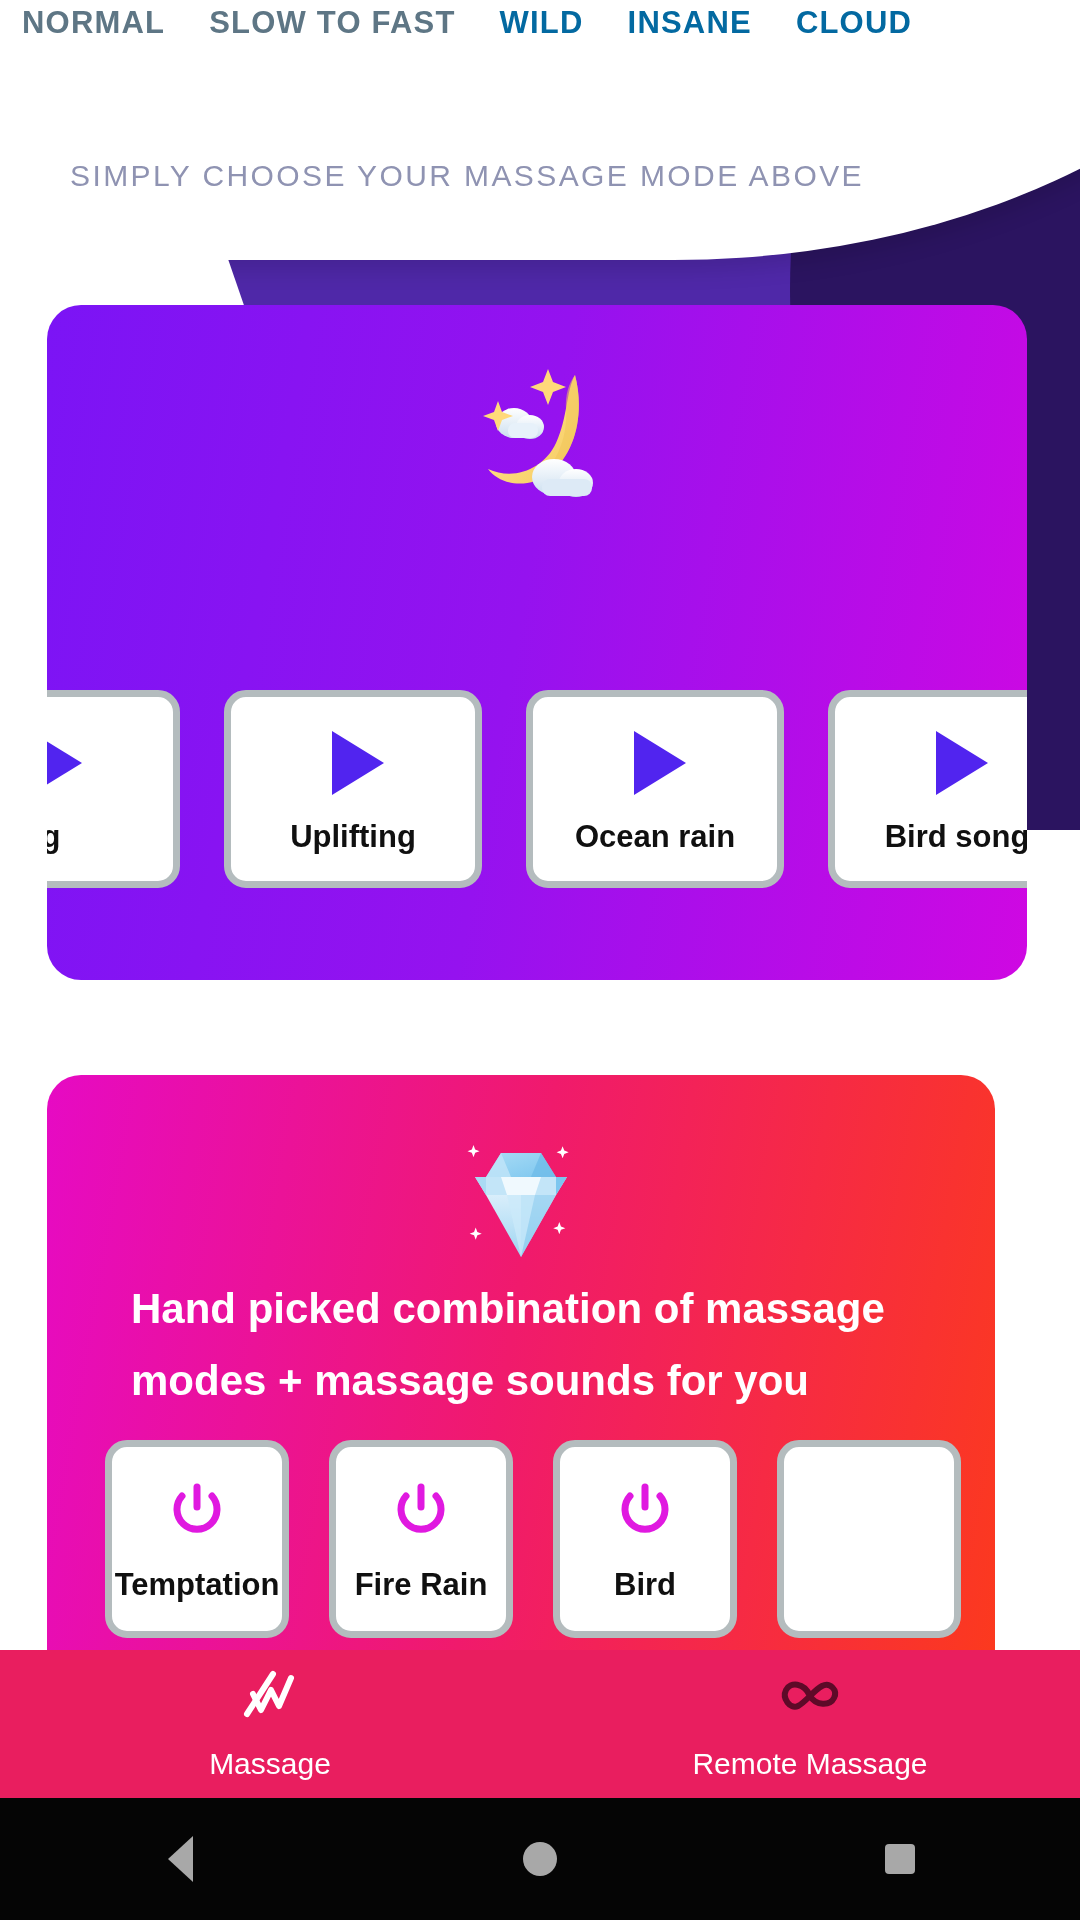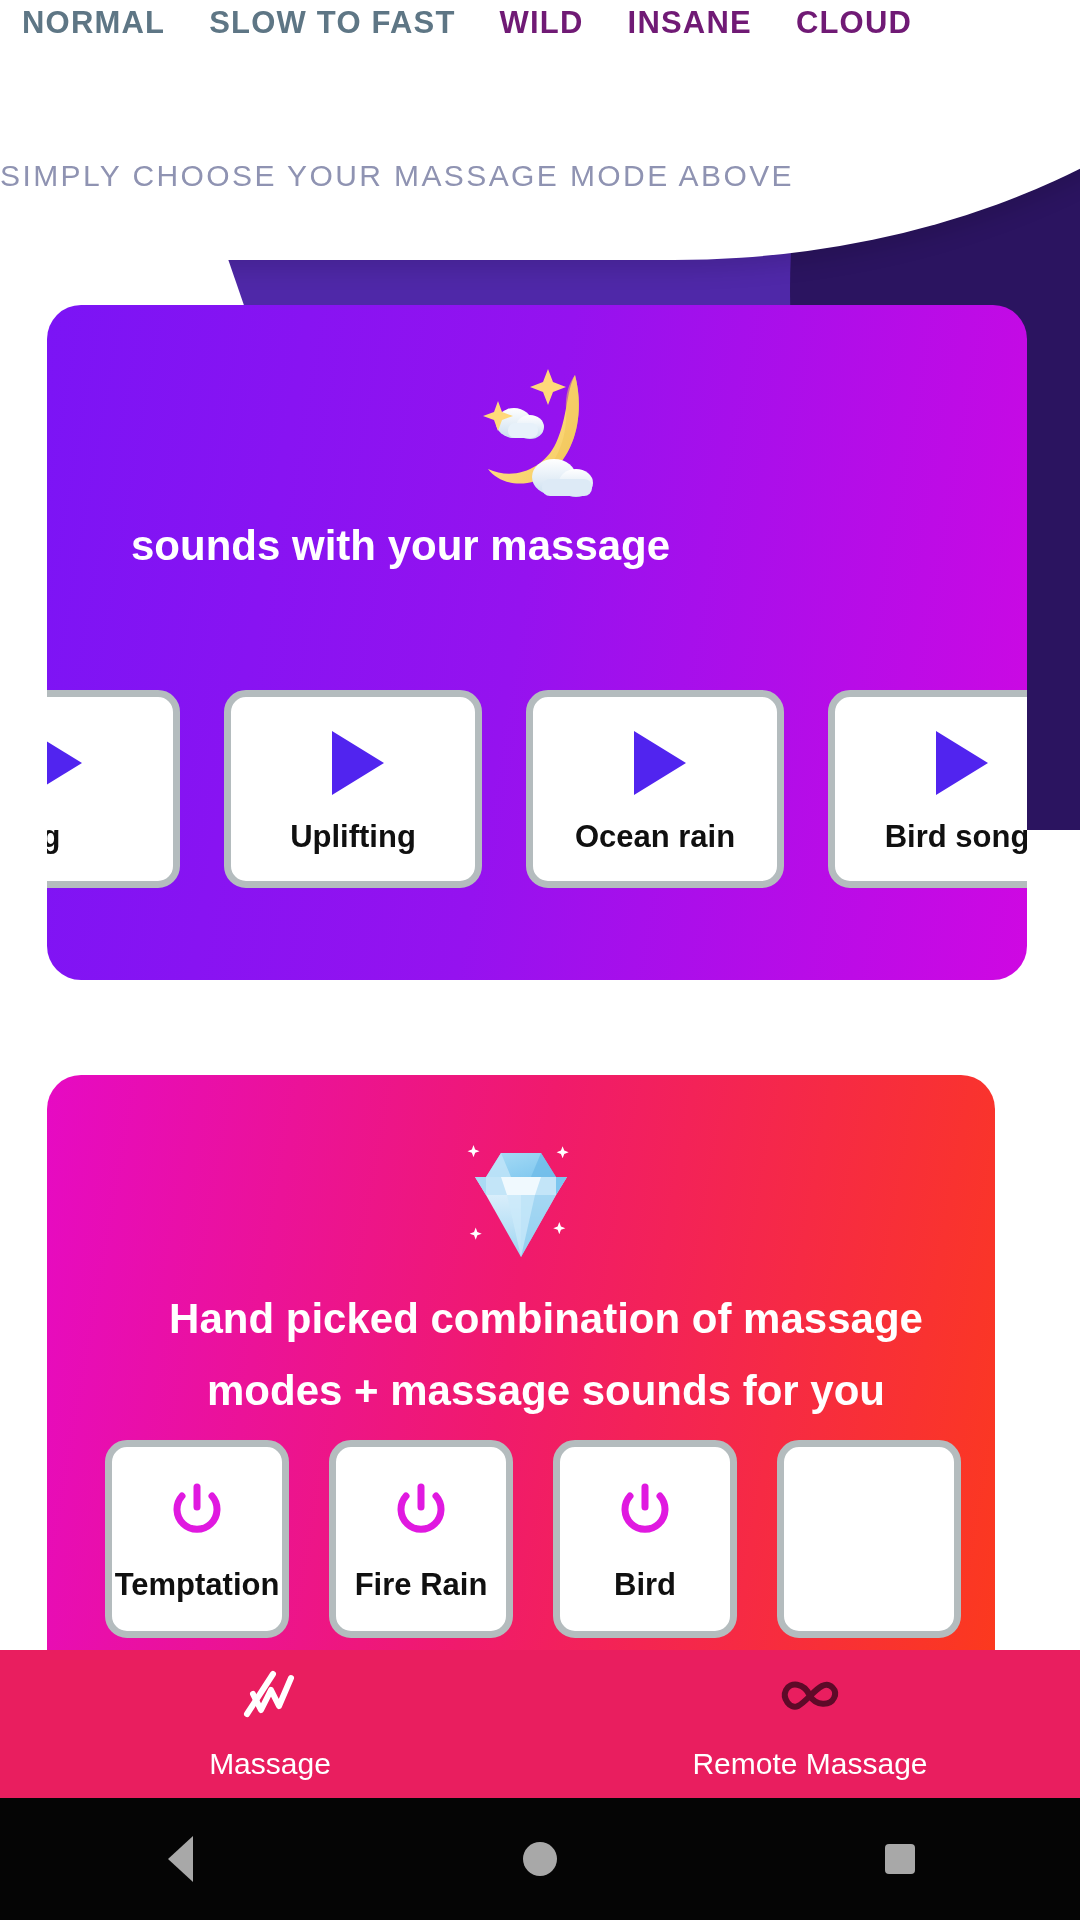--- a/index.html
+++ b/index.html
@@ -99,29 +99,29 @@
   }
   .mode-tab {
     font-size: 31px;
     font-weight: bold;
     letter-spacing: 1.2px;
     padding: 0 22px;
     line-height: 46px;
     flex: 0 0 auto;
   }
   .mode-tab.inactive { color: #5e7685; }
-  .mode-tab.accent   { color: #701a75; }
+  .mode-tab.accent   { color: #0369a1; }
 
   
   #subtitle {
     position: absolute;
     left: 0;
     top: 148px;
     width: 864px;
-    text-align: left;
+    text-align: right;
     color: #8f93b2;
     font-size: 30px;
     letter-spacing: 2.4px;
     line-height: 56px;
     z-index: 20;
   }
 
   
   .promo-card {
     position: absolute;
@@ -157,21 +157,21 @@
   .card-headline {
     position: absolute;
     left: 84px;
     width: 830px;
     color: #ffffff;
     font-size: 42px;
     font-weight: bold;
     line-height: 72px;
   }
   #sleep-card .card-headline { top: 205px; }
-  #premium-card .card-headline { top: 208px; text-align: center; }
+  #premium-card .card-headline { top: 198px; }
 
   
   .tile-row {
     position: absolute;
     left: 0;
     display: flex;
     align-items: flex-start;
     white-space: nowrap;
   }
   #sleep-tiles   { top: 385px; left: -125px; }
@@ -329,21 +329,20 @@
           <ellipse cx="114" cy="118" rx="17" ry="14" fill="url(#cloudGrad)"></ellipse>
           <rect x="80" y="114" width="50" height="17" rx="8" fill="#ddeaf6"></rect>
         </g>
 
         <path d="M86 4 L91 17 L104 22 L91 27 L86 40 L81 27 L68 22 L81 17 Z" fill="#ffd97a"></path>
         <path d="M36 36 L40 47 L51 51 L40 55 L36 66 L32 55 L21 51 L32 47 Z" fill="#ffd97a"></path>
       </svg>
     </div>
 
     <div class="card-headline">
-      <div>sounds with your massage</div>
     </div>
 
     <div class="tile-row" id="sleep-tiles">
       <div class="tile">
         <span class="play-icon"></span>
         <span class="tile-label">g</span>
       </div>
       <div class="tile">
         <span class="play-icon"></span>
         <span class="tile-label">Uplifting</span>

